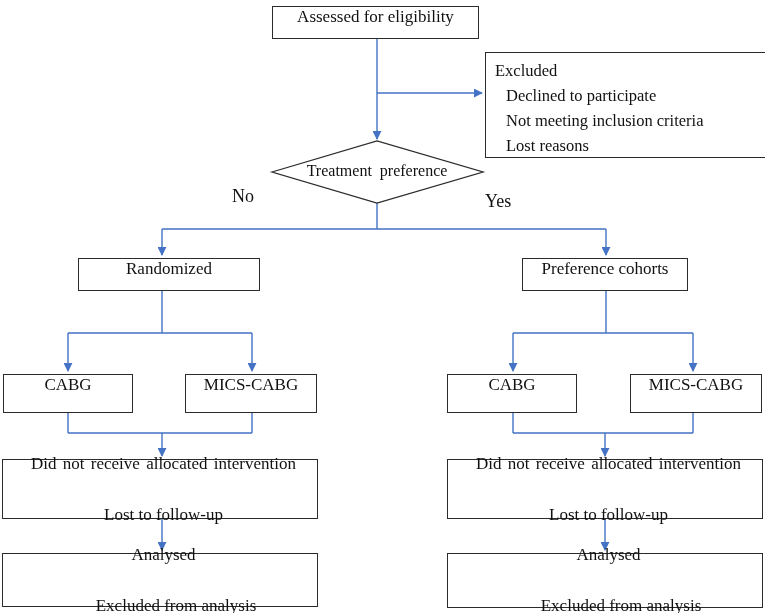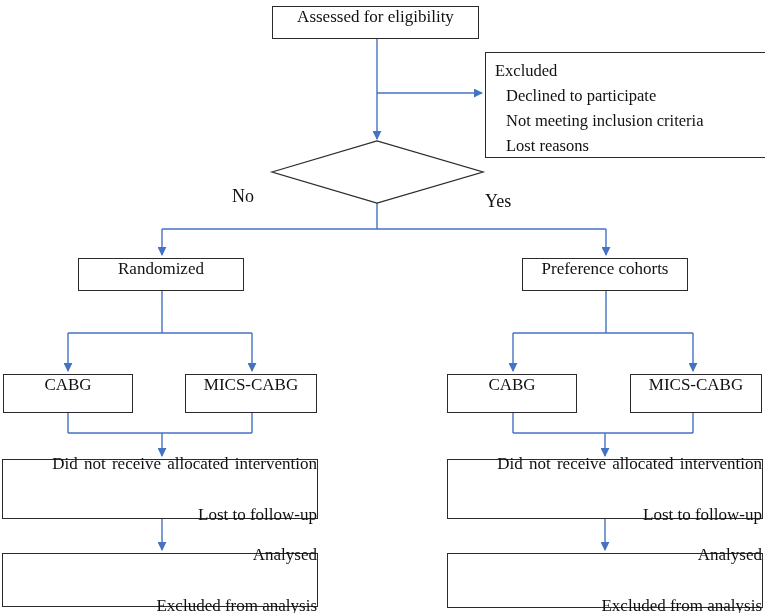--- a/index.html
+++ b/index.html
@@ -13,21 +13,21 @@
   .connector { stroke:var(--connector,#4472C4); stroke-width:1.4; fill:none; }
   .arrowhead { fill:var(--connector,#4472C4); }
   .diamond-shape { fill:#ffffff; stroke:var(--border,#2b2b2b); stroke-width:1.3; }
   .node {
     position:absolute; box-sizing:border-box; background:#fff;
     border:1.5px solid var(--border,#2b2b2b);
     display:flex; align-items:flex-start; justify-content:center;
     font-size:17px; line-height:1.2; white-space:nowrap;
   }
   .node.multi {
-    flex-direction:column; align-items:flex-end; justify-content:center;
+    flex-direction:column; align-items:center; justify-content:center;
     padding-left:7px; line-height:26px;gap:25px;
   }
   .excluded-box {
     position:absolute; box-sizing:border-box; background:#fff;
     border:1.5px solid var(--border,#2b2b2b);
     font-size:16.5px; line-height:25px; padding:5px 4px 0 9px; white-space:nowrap;
   }
   .excluded-item { padding-left:11px; }
   .indented { padding-left:25px; }
   .decision-label {
@@ -74,25 +74,26 @@
     <span>Assessed for eligibility</span>
   </div>
 
   <div class="excluded-box" style="left:485px; top:52px; width:329px; height:106px;">
     <div>Excluded</div>
     <div class="excluded-item">Declined to participate</div>
     <div class="excluded-item">Not meeting inclusion criteria</div>
     <div class="excluded-item">Lost reasons</div>
   </div>
 
+  <div class="decision-label" style="left:277px; top:162px; width:200px;">Treatment preference</div>
 
   <div class="branch-label" style="left:232px; top:186px;text-align:right;">No</div>
   <div class="branch-label" style="left:485px; top:191px;">Yes</div>
 
-  <div class="node" style="left:78px; top:258px; width:166px; height:33px;">
+  <div class="node" style="left:78px; top:258px; width:182px; height:33px;">
     <span>Randomized</span>
   </div>
   <div class="node" style="left:522px; top:258px; width:166px; height:33px;">
     <span>Preference cohorts</span>
   </div>
 
   <div class="node" style="left:3px; top:374px; width:130px; height:39px;">
     <span>CABG</span>
   </div>
   <div class="node" style="left:185px; top:374px; width:132px; height:39px;">

